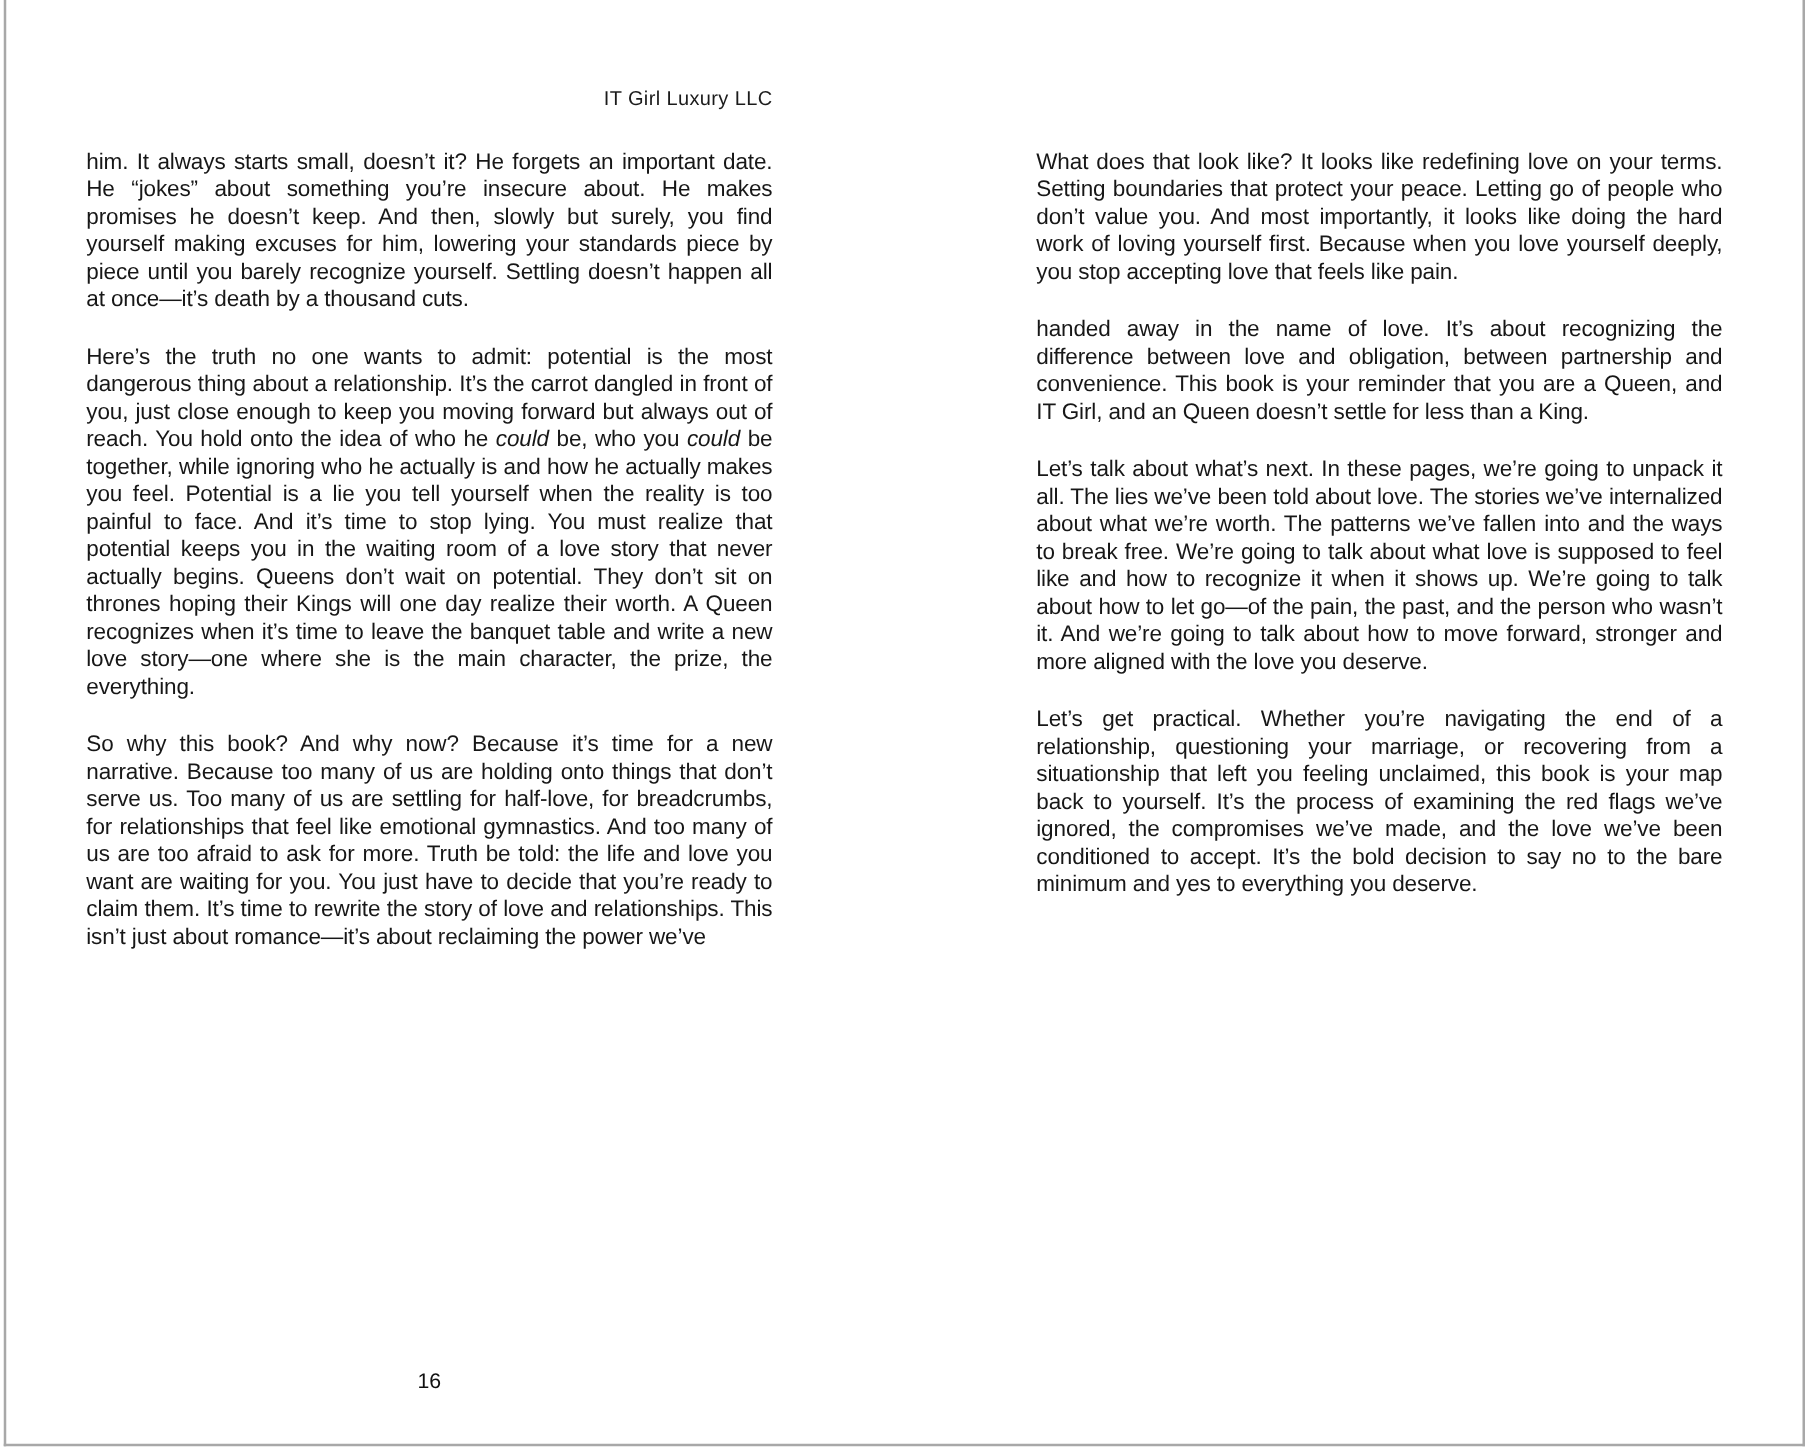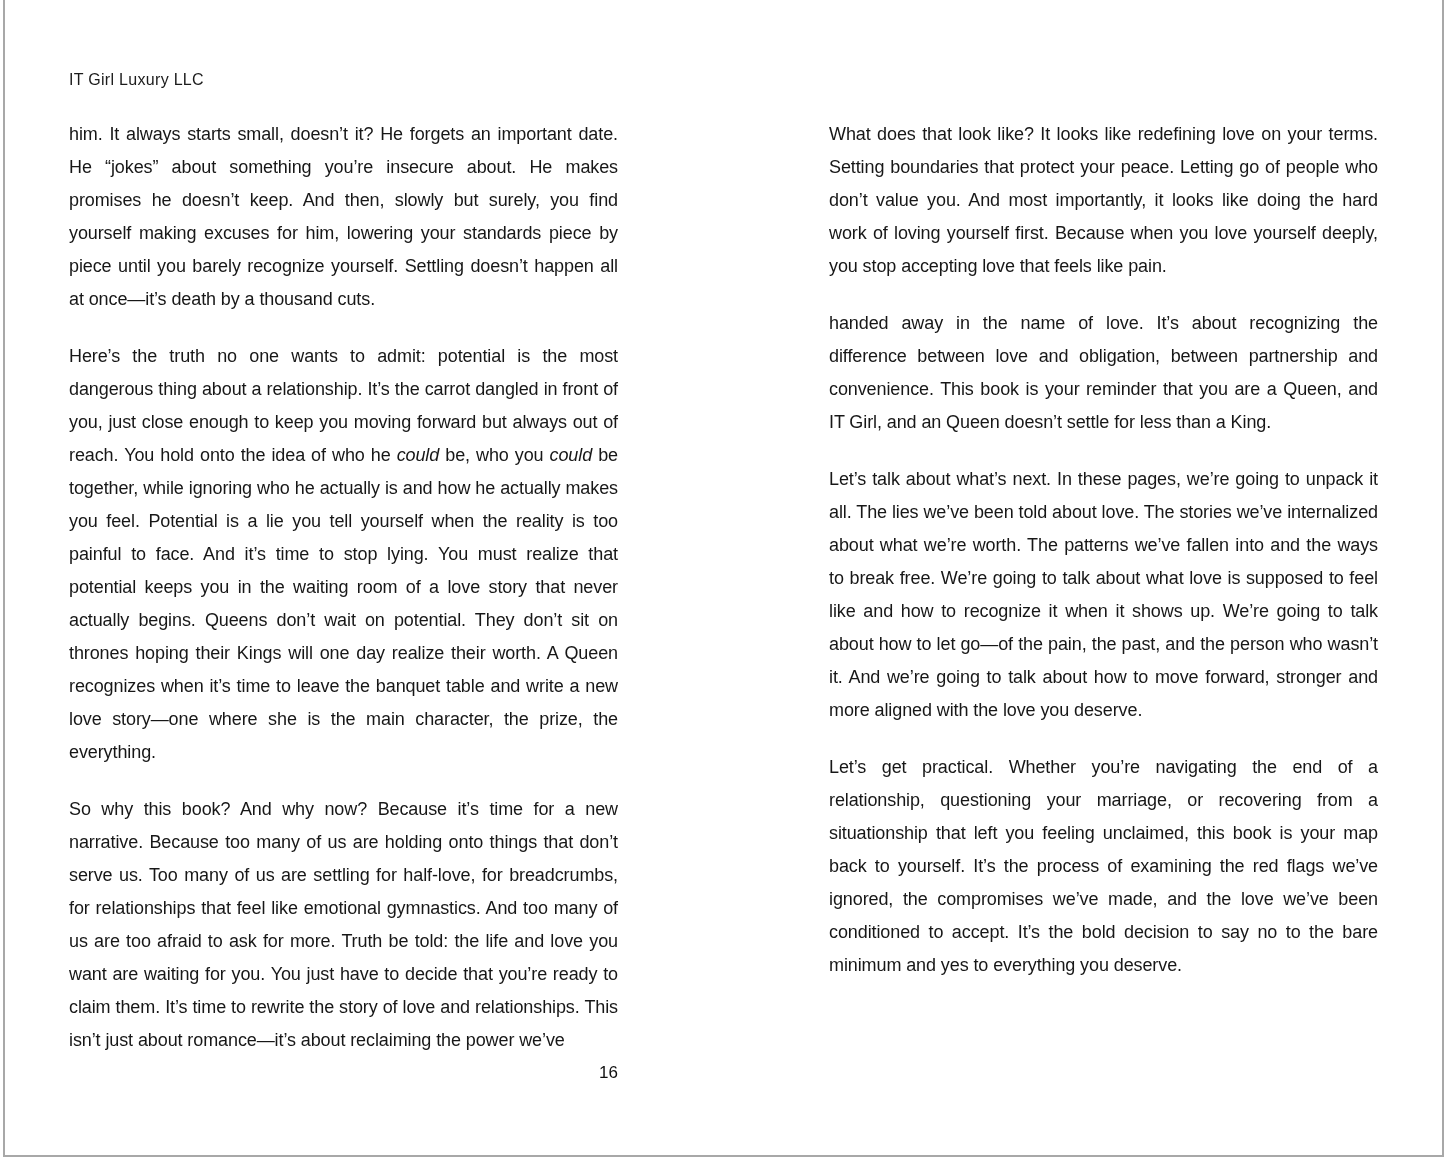--- a/index.html
+++ b/index.html
@@ -39,51 +39,51 @@
   .page {
     position: relative;
     width: 549px;
     height: 100%;
   }
   .running-header {
     position: absolute;
     top: 71px;
     left: 0;
     right: 0;
-    text-align: left;
+    text-align: right;
     font-size: 16px;
     color: #1b1b1b;
     letter-spacing: 0.3px;
     white-space: nowrap;
   }
   .page-body {
     position: absolute;
     top: 118px;
     left: 0;
     right: 0;
     color: #171717;
     font-size: 18px;
-    line-height: 33px;
+    line-height: 22px;
     letter-spacing: -0.1px;
     text-align: justify;
   }
   .page-body p {
     margin: 0 0 24px 0;
   }
   .page-body p:last-child {
     margin-bottom: 0;
   }
   .page-body em {
   }
   .page-number {
     position: absolute;
-    top: 1063px;
+    top: 1095px;
     left: 0;
     right: 0;
-    text-align: right;
+    text-align: center;
     font-size: 17px;
     color: #101010;
   }
 </style>
 </head>
 <body>
 
 <div class="viewport">
   <div class="sheet">
     <div class="pages">

